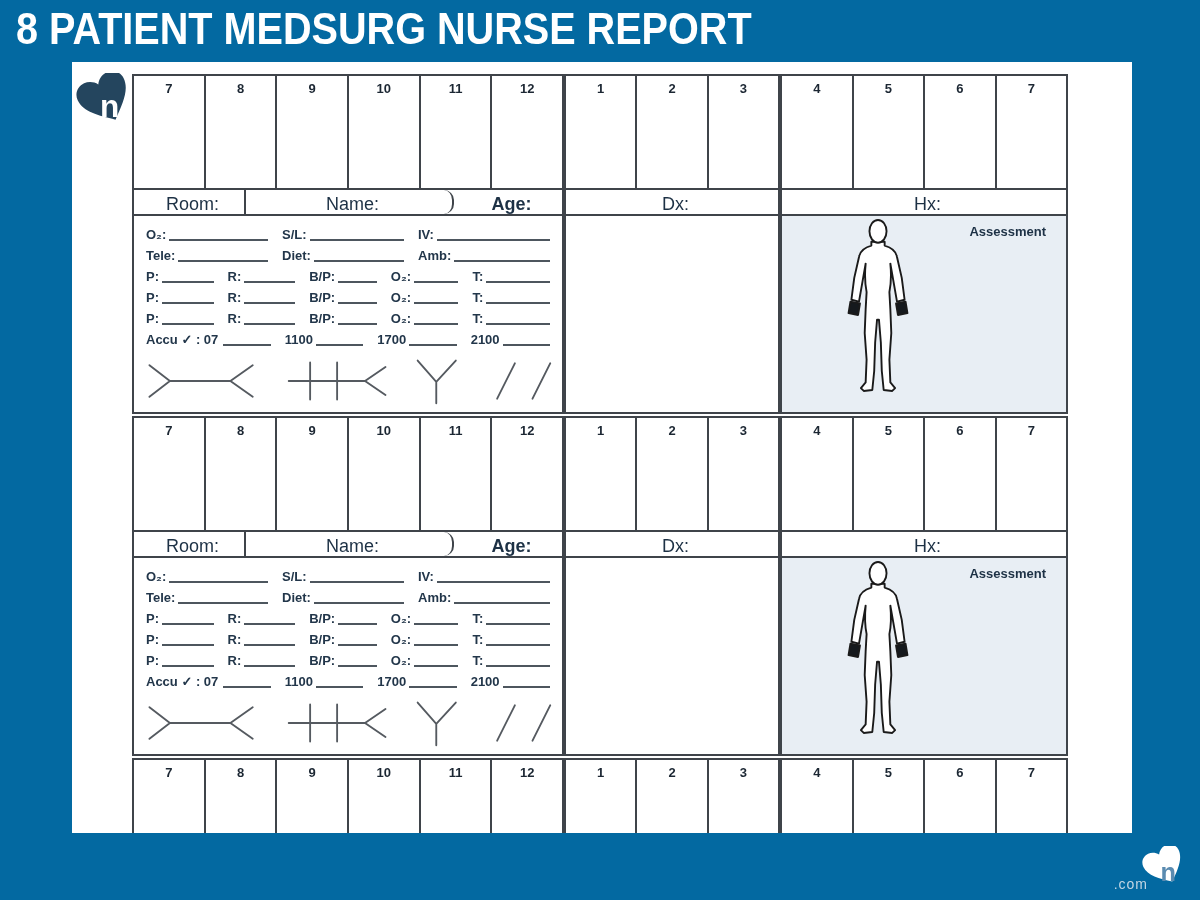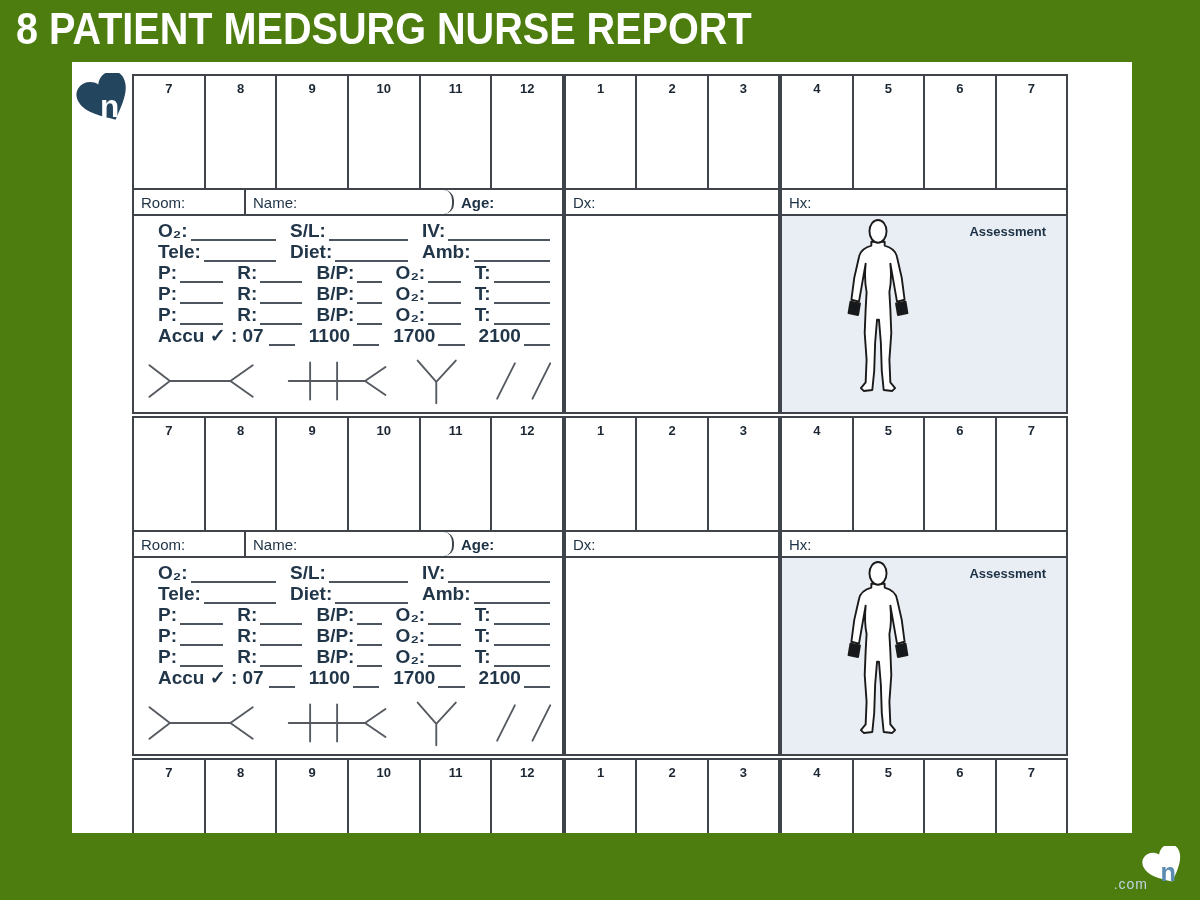--- a/index.html
+++ b/index.html
@@ -1,18 +1,18 @@
 <!DOCTYPE html>
 <html><head>
 <meta charset="utf-8">
 <style>
   * { margin:0; padding:0; box-sizing:border-box; }
   html,body { width:1200px; height:900px; }
   body { font-family:"Liberation Sans", sans-serif; overflow:hidden; }
-  #screen { position:relative; width:1200px; height:900px; background:#4d7c0f; overflow:hidden; }
+  #screen { position:relative; width:1200px; height:900px; background:#0369a1; overflow:hidden; }
 
   
   .title {
     position:absolute; left:16px; top:4px; color:#ffffff;
     font-size:44px; font-weight:700; letter-spacing:0;
     transform:scaleX(0.9); transform-origin:left center; white-space:nowrap;
   }
 
   
   .page {
@@ -30,32 +30,32 @@
   .sec-c { width:288px; }
 
   .hours { display:flex; height:112px; }
   .hcell {
     flex:1; border-right:2px solid #3f444a; text-align:center;
     padding-top:5px; font-weight:700; font-size:13px; color:#1c2733;
   }
   .hcell:last-child { border-right:none; }
 
   .inforow { display:flex; height:26px; border-top:2px solid #3f444a;
-             font-size:15px; color:#1d3145; }
+             font-size:18px; color:#1d3145;text-align:center; }
   .icell { padding:4px 0 0 7px; border-right:2px solid #3f444a; overflow:hidden; }
   .icell:last-child { border-right:none; }
   .ic-room { width:112px; }
   .ic-name { flex:1;border-radius:10px; }
   .ic-age  { width:108px;font-weight:bold; }
   .ic-wide { flex:1; }
 
   .bottomrow { height:198px; border-top:2px solid #3f444a; position:relative; }
 
   
-  .vitals { padding:5px 8px 0 24px; color:#22364a; font-weight:700; font-size:19px; }
+  .vitals { padding:5px 8px 0 12px; color:#22364a; font-weight:700; font-size:13px; }
   .vrow { display:flex; align-items:flex-end; height:21px; }
   .grp { flex:1; display:flex; align-items:flex-end; min-width:0; }
   .lbl { white-space:nowrap; line-height:1.1; }
   .ln  { flex:1; border-bottom:2px solid #4d565e; margin:0 14px 1px 3px; }
   .ln.last { margin-right:4px; }
   .accu-lbl { margin-right:2px;margin-top:20px; }
 
   .symbols { display:flex; align-items:center; gap:24px; padding:8px 0 0 8px; }
   .symbols svg { display:block; }
   .sym-stroke { stroke:#555a60; stroke-width:2; fill:none; stroke-linecap:round; }

